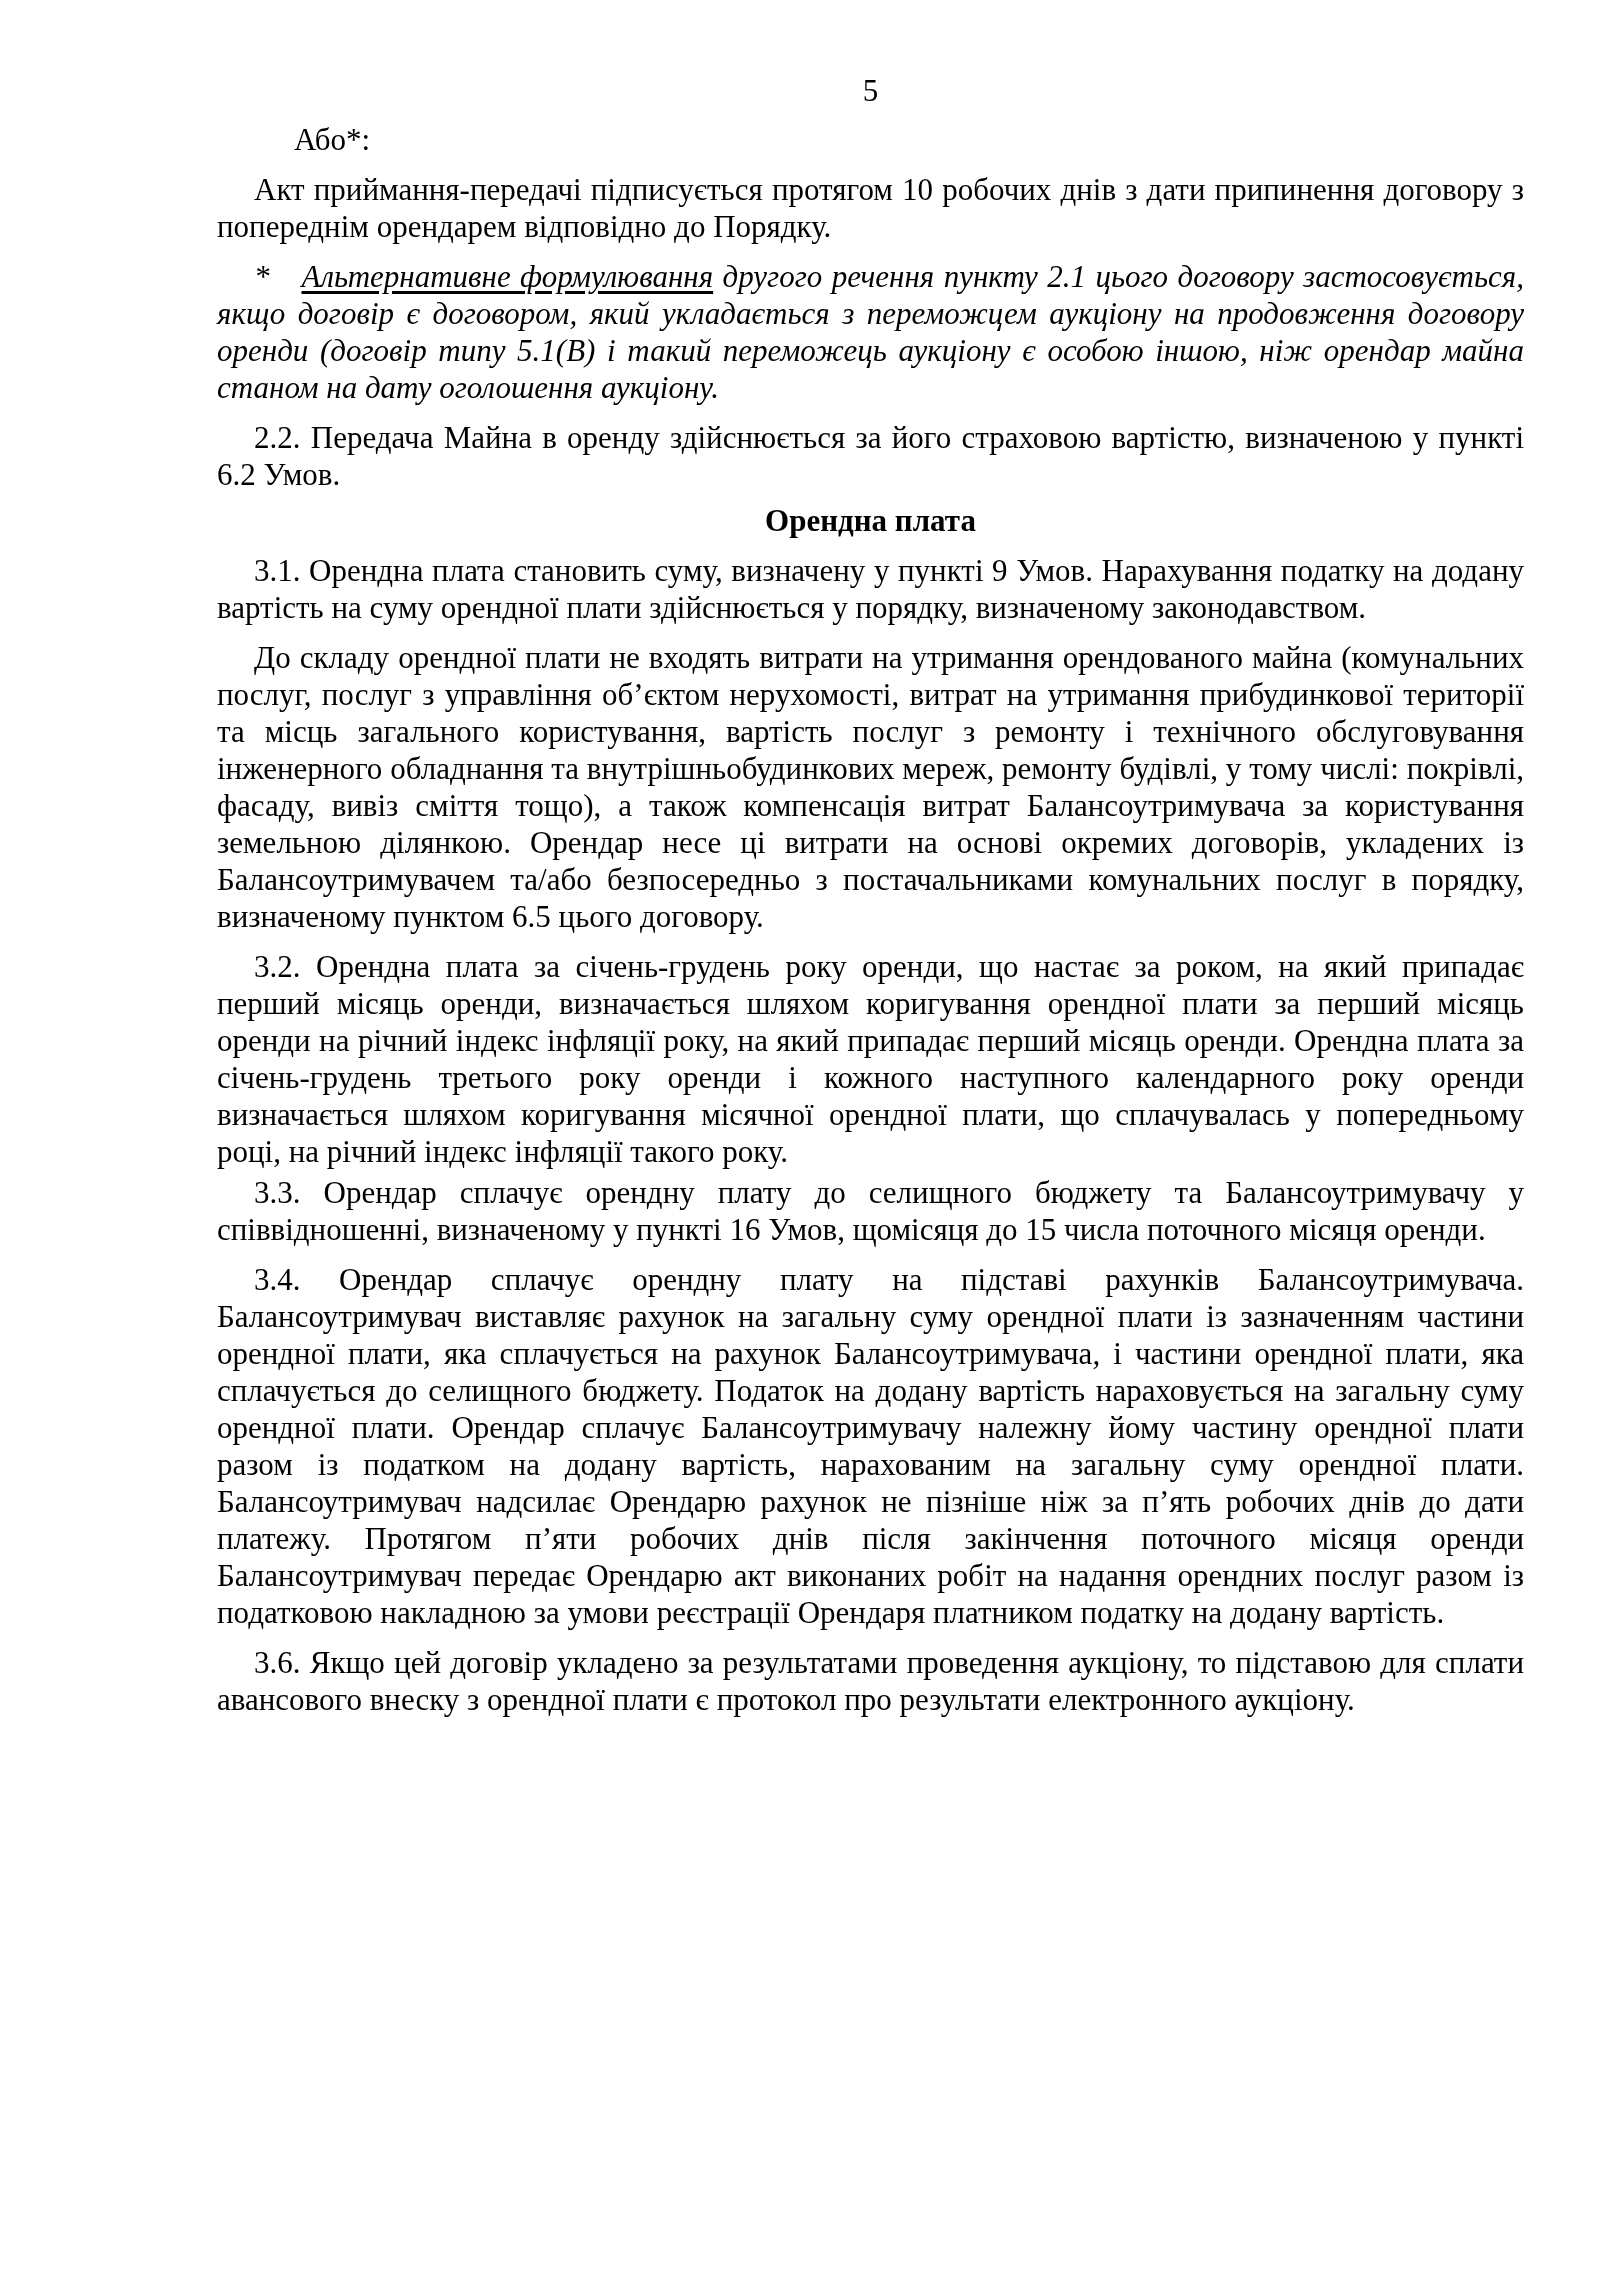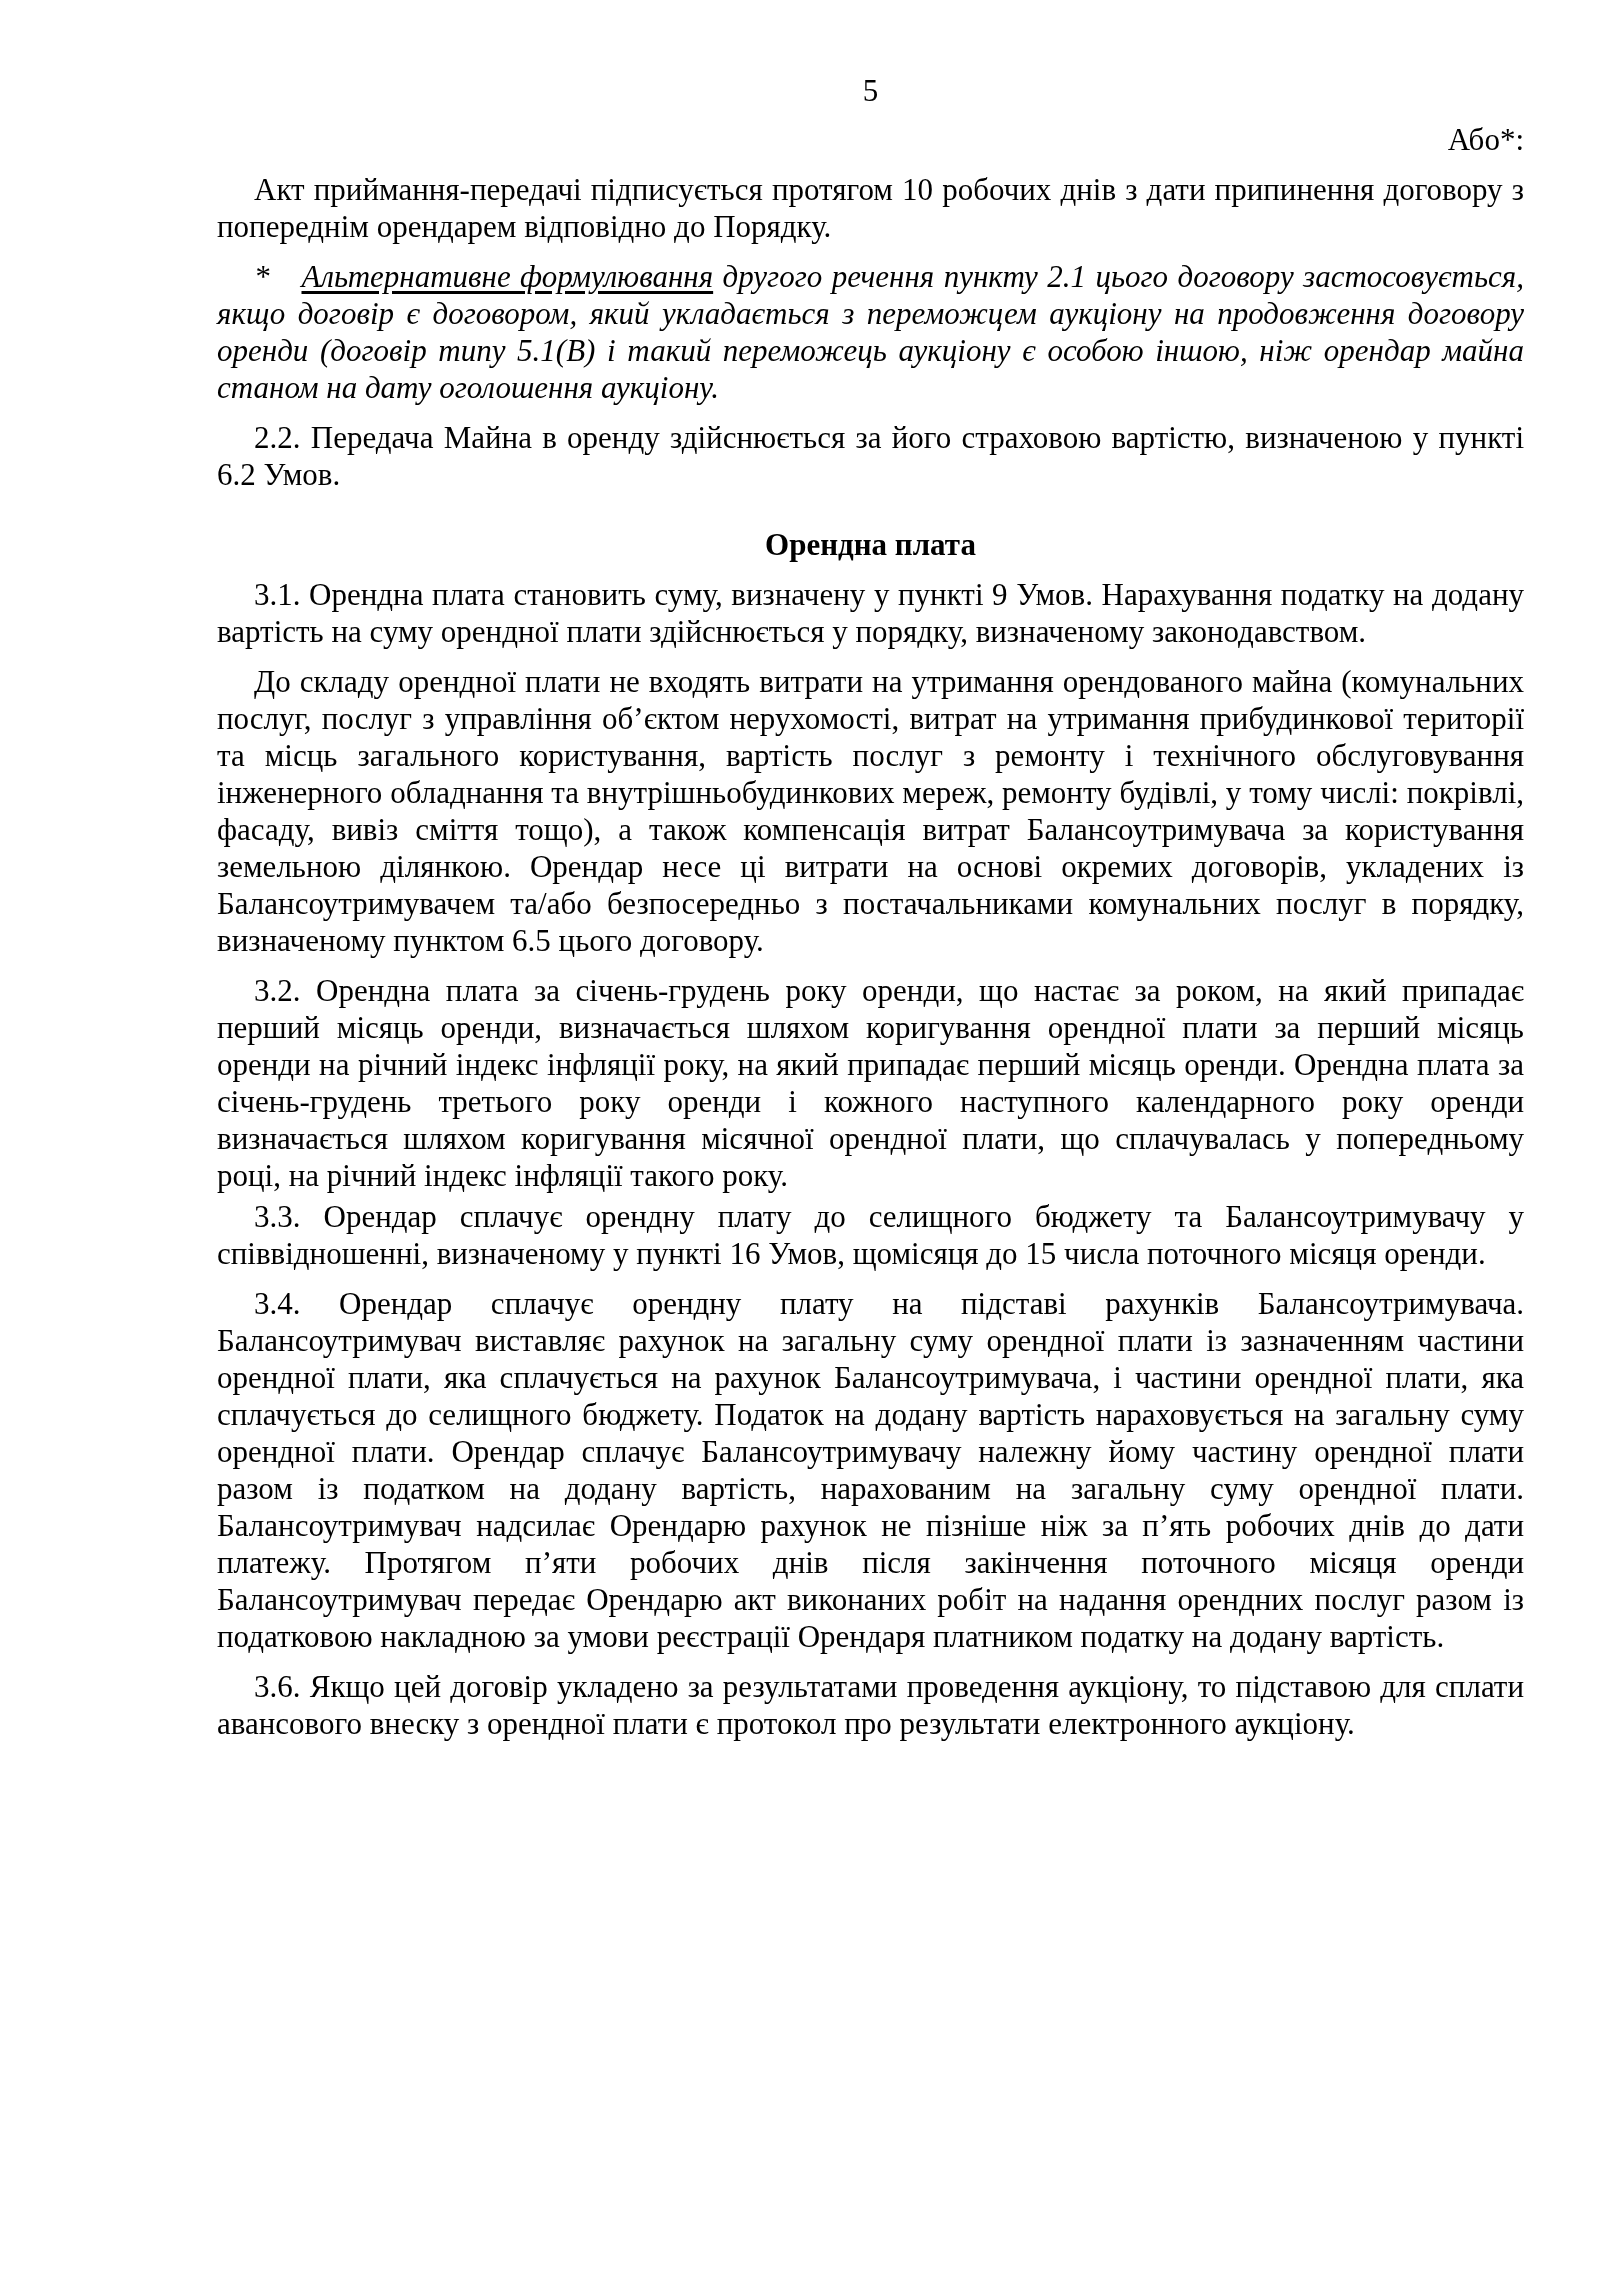--- a/index.html
+++ b/index.html
@@ -25,40 +25,40 @@
     margin: 0;
   }
   .para {
     text-align: justify;
     text-indent: 37px;
     margin: 13px 0 0 0;
   }
   .para.abo {
     text-indent: 77px;
     margin-top: 11.8px;
-    text-align: right;
+    text-align: left;
     font-family: Liberation Serif, serif;
   }
   .para.tight {
     margin-top: 4px;
   }
   .para.alt-note {
     font-style: italic;
   }
   .alt-underline {
     text-decoration: underline;
     text-decoration-thickness: 2.6px;
     text-underline-offset: 3.9px;
     margin-left: 32px;
   }
   .section-heading {
     font-weight: bold;
     text-align: center;
     text-indent: 0;
-    margin: 33px 0 0 0;
+    margin: 9px 0 0 0;
   }
 </style>
 </head>
 <body>
 
 <div class="page">
 
   <p class="page-number">5</p>
 
   <p class="para abo">Або*:</p>

